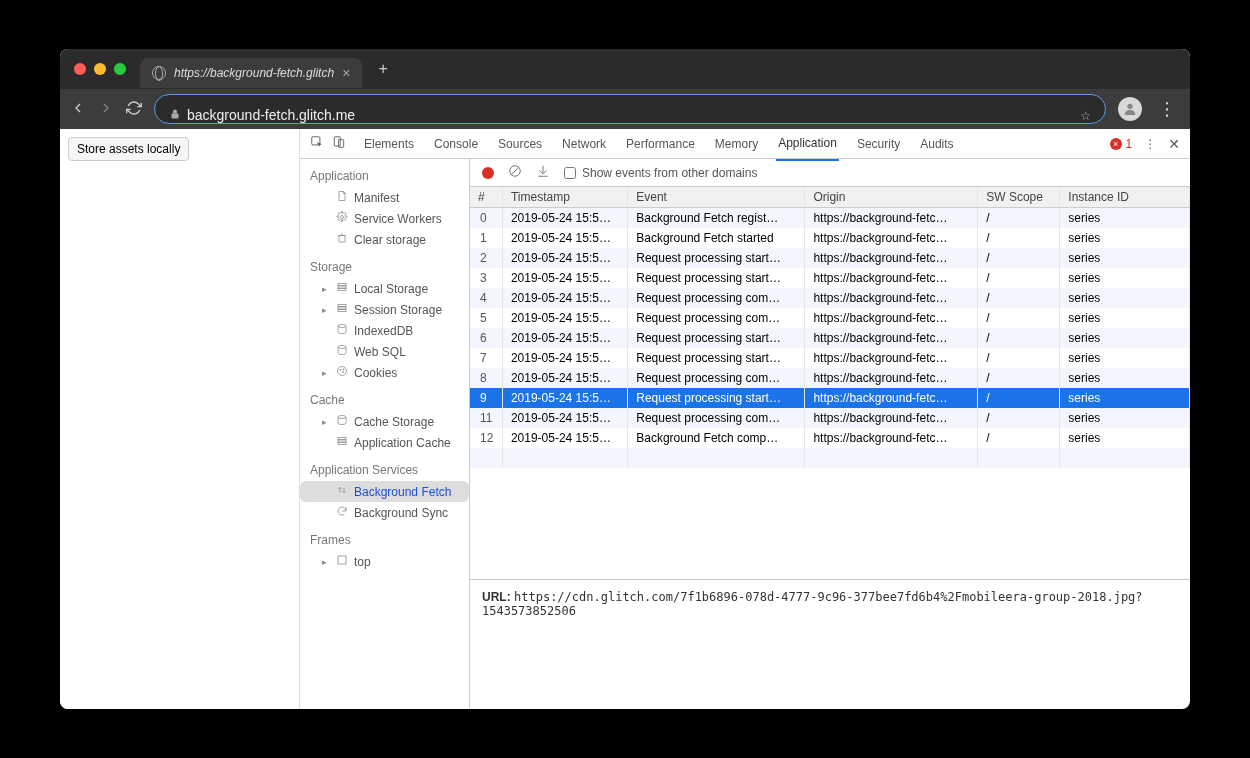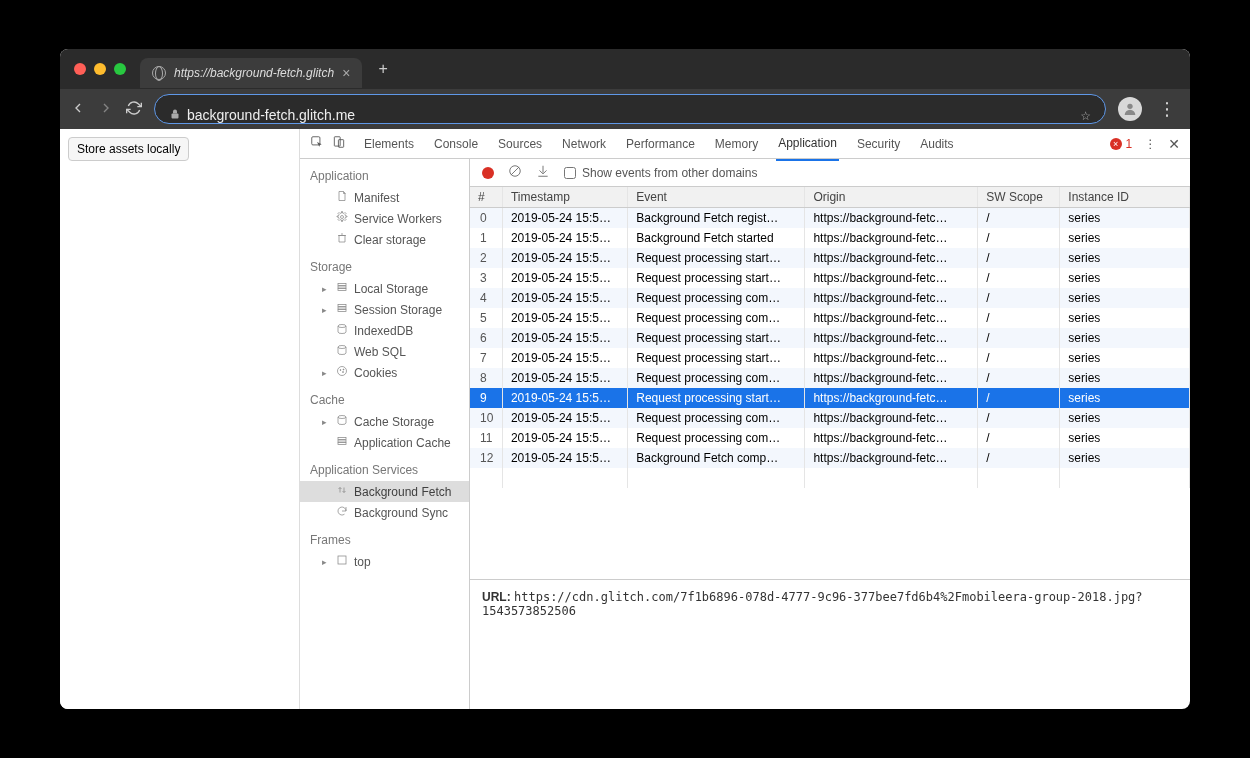--- a/index.html
+++ b/index.html
@@ -180,21 +180,21 @@
 }
 .appnav .item {
   display: flex;
   align-items: center;
   gap: 6px;
   padding: 3px 10px 3px 22px;
   cursor: pointer;
 }
 .appnav .item svg { width:12px; height:12px; stroke:#888; fill:none; stroke-width:1.5; flex-shrink:0;}
 .appnav .item .tri { color:#888; font-size:9px; width:8px; display:inline-block;}
-.appnav .item.selected { background: #ddd; color: #404040; }
+.appnav .item.selected { background: #ddd; color: #1d4ed8; border-radius: 6px; }
 
 
 .mainarea {
   flex: 1;
   display: flex;
   flex-direction: column;
   min-width: 0;
 }
 .tool-row {
   height: 28px;
@@ -576,28 +576,20 @@
                   </tr>
                   <tr class="sel">
                     <td class="num">9</td>
                     <td>2019-05-24 15:5…</td>
                     <td>Request processing start…</td>
                     <td>https://background-fetc…</td>
                     <td>/</td>
                     <td>series</td>
                   </tr>
                   <tr>
-                    <td class="num">10</td>
-                    <td>2019-05-24 15:5…</td>
-                    <td>Request processing com…</td>
-                    <td>https://background-fetc…</td>
-                    <td>/</td>
-                    <td>series</td>
-                  </tr>
-                  <tr>
                     <td class="num">11</td>
                     <td>2019-05-24 15:5…</td>
                     <td>Request processing com…</td>
                     <td>https://background-fetc…</td>
                     <td>/</td>
                     <td>series</td>
                   </tr>
                   <tr>
                     <td class="num">12</td>
                     <td>2019-05-24 15:5…</td>

